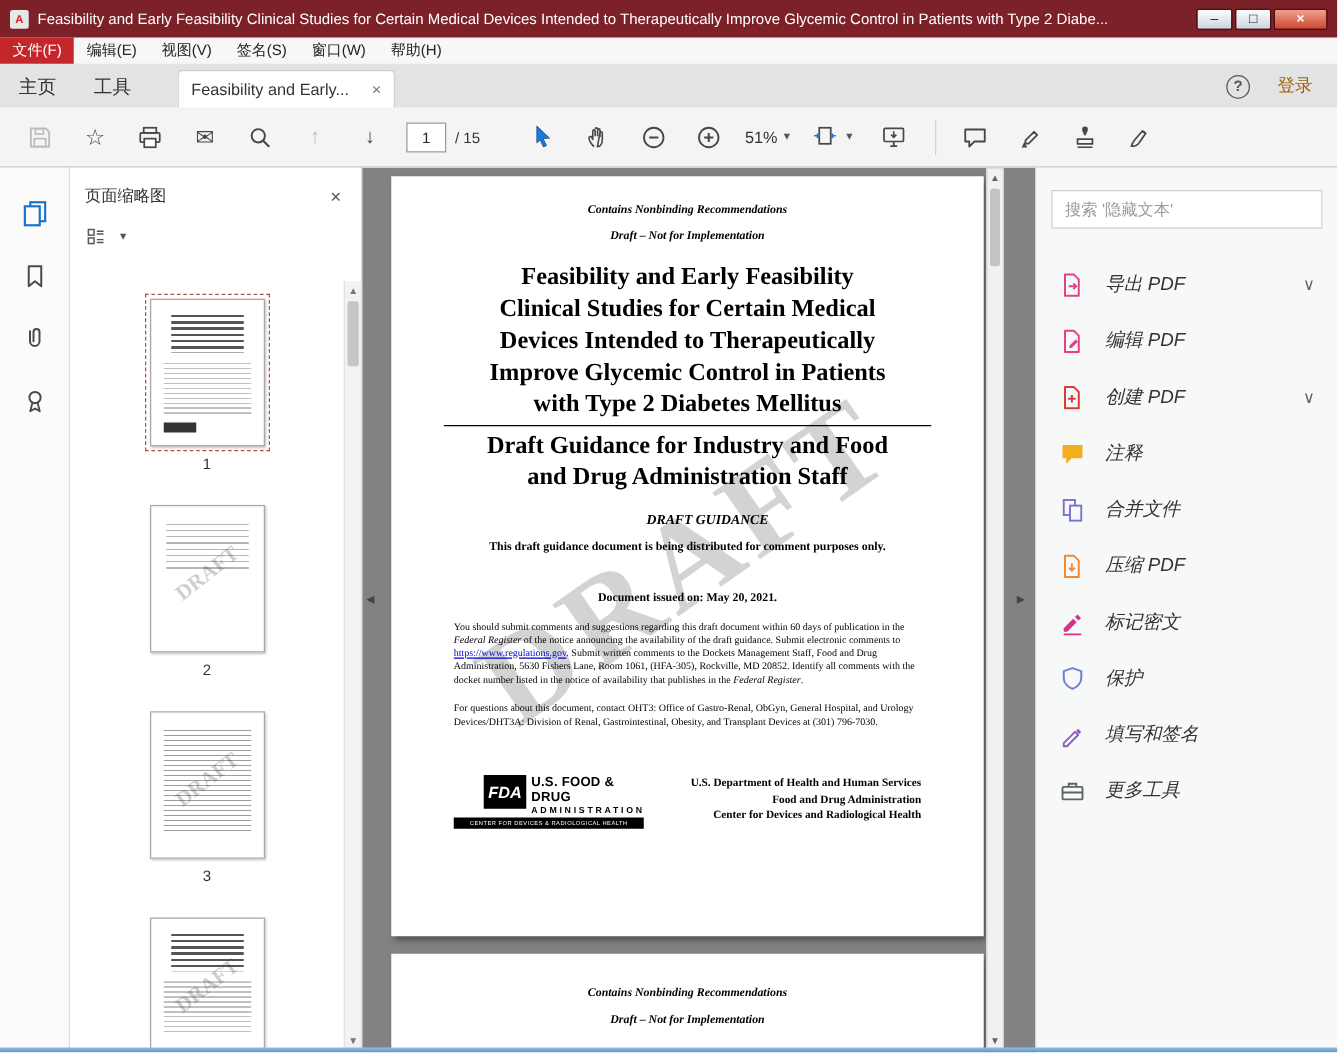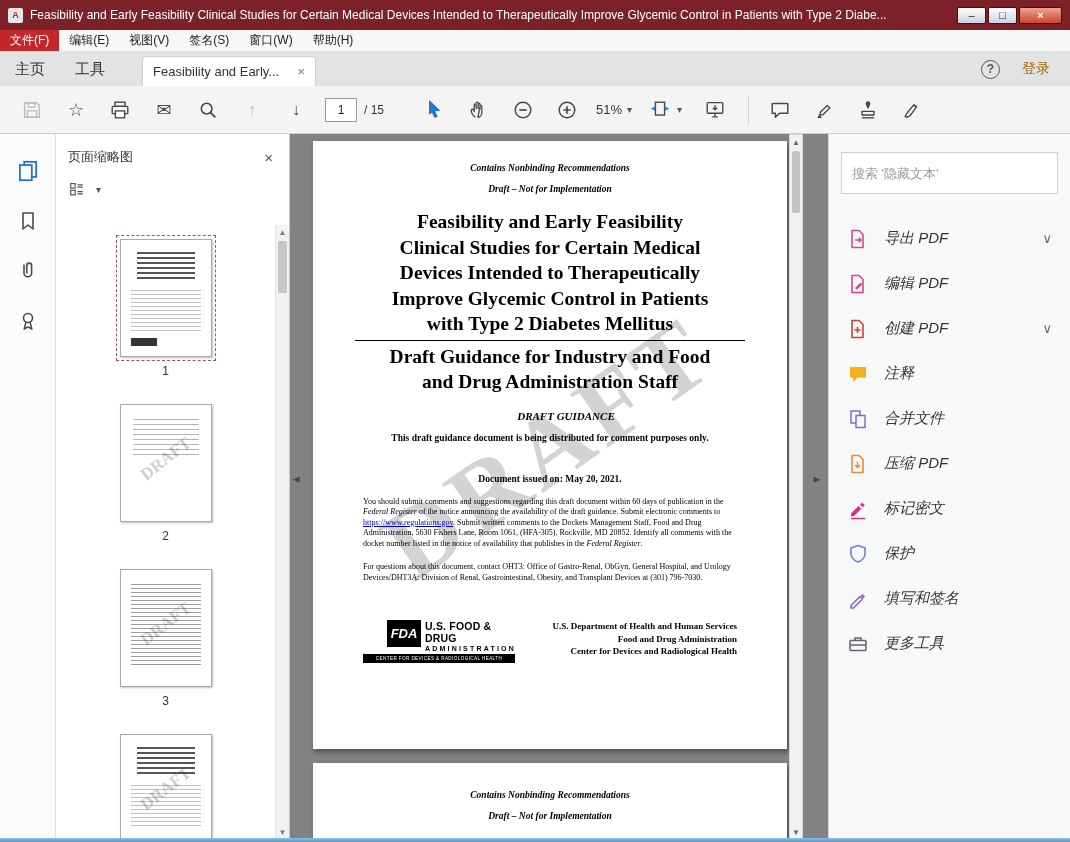--- a/index.html
+++ b/index.html
@@ -105,21 +105,21 @@
   .hhs{font-size:9px;font-weight:bold;text-align:right;line-height:12.5px;}
   .doc-scroll{position:absolute;right:25px;top:0;bottom:0;width:14px;background:#f1f1f1;border:1px solid #d6d6d6;}
   .doc-scroll .sarrow{position:absolute;left:0;right:0;text-align:center;font-size:8px;color:#666;}
   .doc-scroll .up{top:3px;} .doc-scroll .down{bottom:4px;}
   .doc-scroll .sthumb{position:absolute;left:2px;right:2px;top:16px;height:62px;background:#c3c3c3;border-radius:2px;}
   .collapse{position:absolute;top:338px;color:#444;font-size:13px;line-height:1;z-index:5;}
   .collapse.left{left:3px;} .collapse.right{right:8px;}
 
   
   .rightpanel{width:242px;background:#f7f8f8;border-left:1px solid #d6d6d6;position:relative;padding:18px 12px 0;flex:none;}
-  .search-box{width:100%;height:42px;border:1px solid #cfcfcf;background:#fff;font-size:13px;padding:0 10px;color:#737373;font-family:"Liberation Sans",sans-serif;}
+  .search-box{width:100%;height:31px;border:1px solid #cfcfcf;background:#fff;font-size:13px;padding:0 10px;color:#737373;font-family:"Liberation Sans",sans-serif;}
   .search-box::placeholder{color:#9a9a9a;}
   .tool-list{margin-top:22px;font-style:italic;}
   .tool-item{height:45px;display:flex;align-items:center;padding:0 6px;}
   .ticon{width:22px;height:22px;flex:none;margin-right:15px;}
   .ticon svg{display:block;}
   .tool-label{font-size:15px;color:#333;white-space:nowrap;}
   .tool-chevron{margin-left:auto;color:#666;font-size:13px;}
   .c-export{color:#e2418a;} .c-edit{color:#e2418a;} .c-create{color:#d93a35;}
   .c-comment{color:#f2b01e;} .c-combine{color:#7a6fd0;} .c-compress{color:#ef8b31;}
   .c-redact{color:#d63384;} .c-protect{color:#6b7fd7;} .c-fillsign{color:#8f5bc7;} .c-more{color:#5f6368;}

